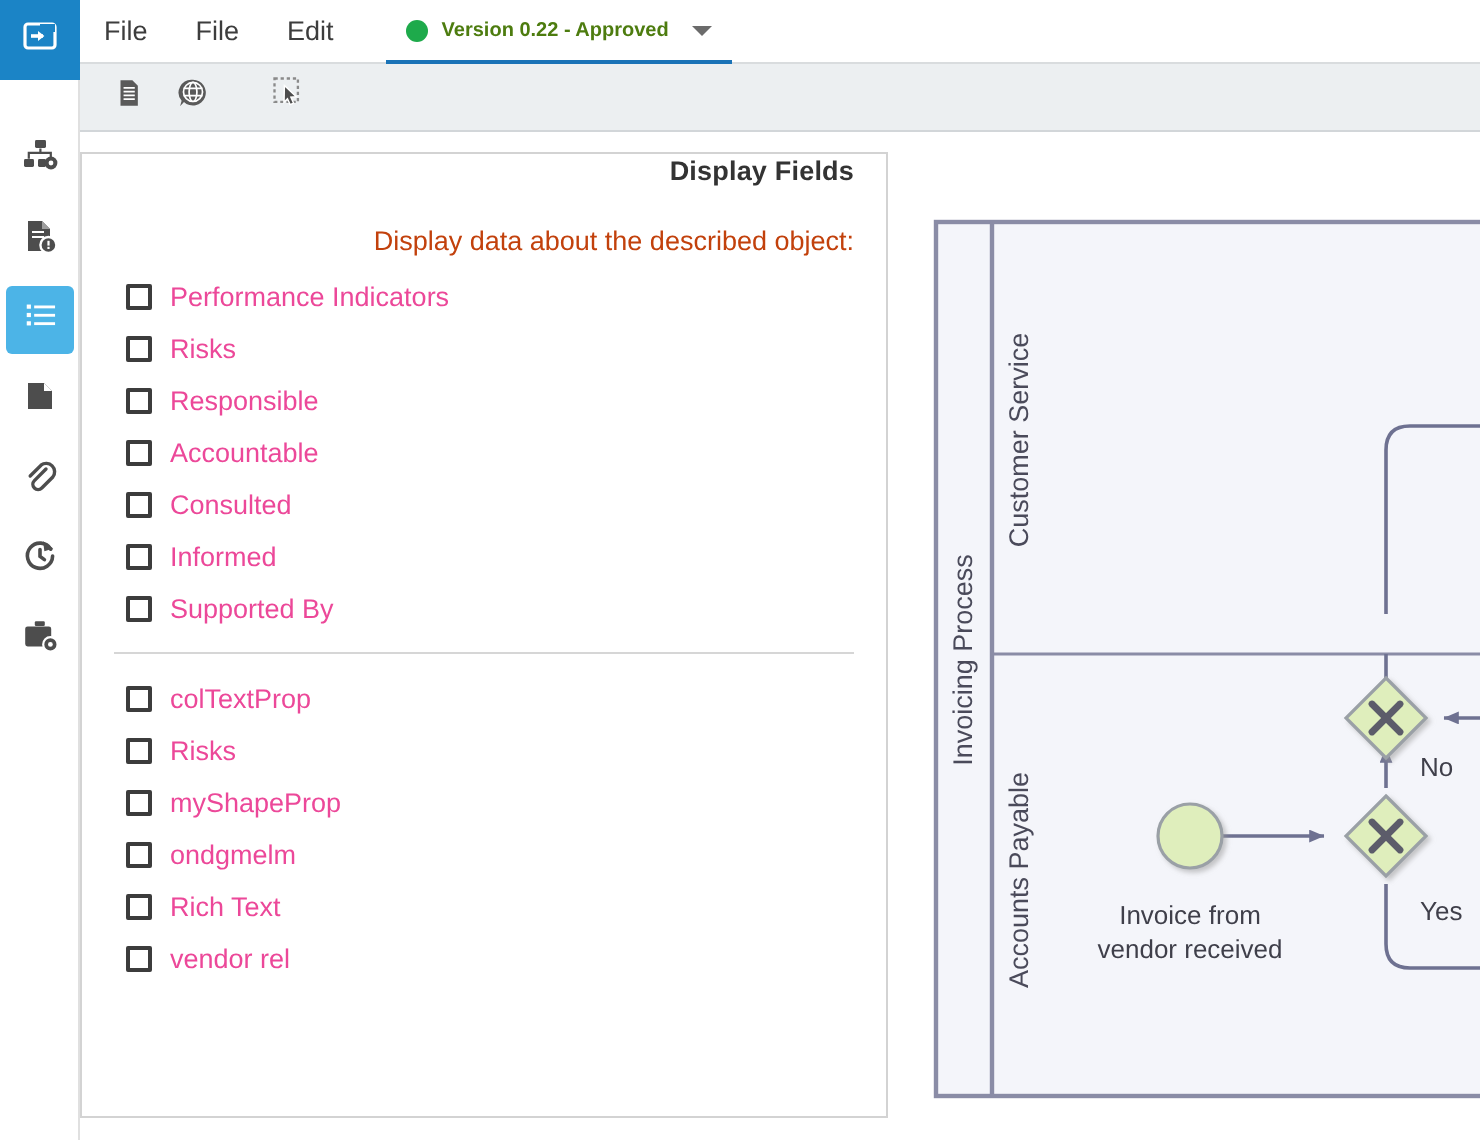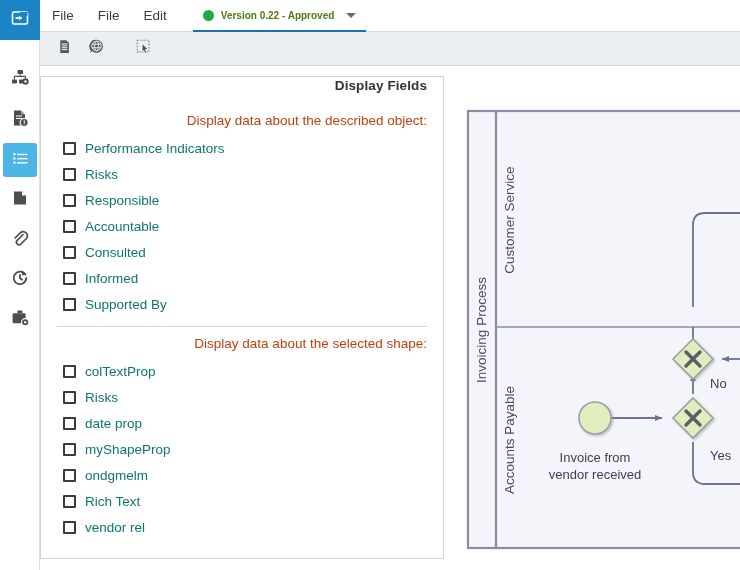--- a/index.html
+++ b/index.html
@@ -93,21 +93,21 @@
     font-size: 13.5px; color: #c2410c; margin-bottom: 7px;
   }
   .cb-row {
     display: flex; align-items: center; gap: 9px;
     height: 26px; padding-left: 6px;
   }
   .cb-box {
     width: 13px; height: 13px; flex: 0 0 13px;
     border: 2px solid #3c3c3c; background: #ffffff; border-radius: 1px;
   }
-  .cb-label { font-size: 13.5px; color: #0f766e; white-space: nowrap; }
+  .cb-label { font-size: 13.5px; color: #ec4899; white-space: nowrap; }
   .panel-divider {
     border-top: 1px solid #d6d6d6; margin: 9px 0 9px 0;
   }
 
   
   .canvas {
     position: absolute; left: 444px; top: 68px; right: 0; bottom: 0;
     background: #ffffff; overflow: hidden;
   }
   .bpmn-svg { position: absolute; left: 0; top: 0; }
@@ -292,33 +292,28 @@
       </div>
       <div class="cb-row">
         <span class="cb-box"></span>
         <span class="cb-label">Supported By</span>
       </div>
     </div>
 
     <div class="panel-divider"></div>
 
     <div>
-      <div class="section-label">Display data about the selected shape:</div>
 
       <div class="cb-row">
         <span class="cb-box"></span>
         <span class="cb-label">colTextProp</span>
       </div>
       <div class="cb-row">
         <span class="cb-box"></span>
         <span class="cb-label">Risks</span>
-      </div>
-      <div class="cb-row">
-        <span class="cb-box"></span>
-        <span class="cb-label">date prop</span>
       </div>
       <div class="cb-row">
         <span class="cb-box"></span>
         <span class="cb-label">myShapeProp</span>
       </div>
       <div class="cb-row">
         <span class="cb-box"></span>
         <span class="cb-label">ondgmelm</span>
       </div>
       <div class="cb-row">

